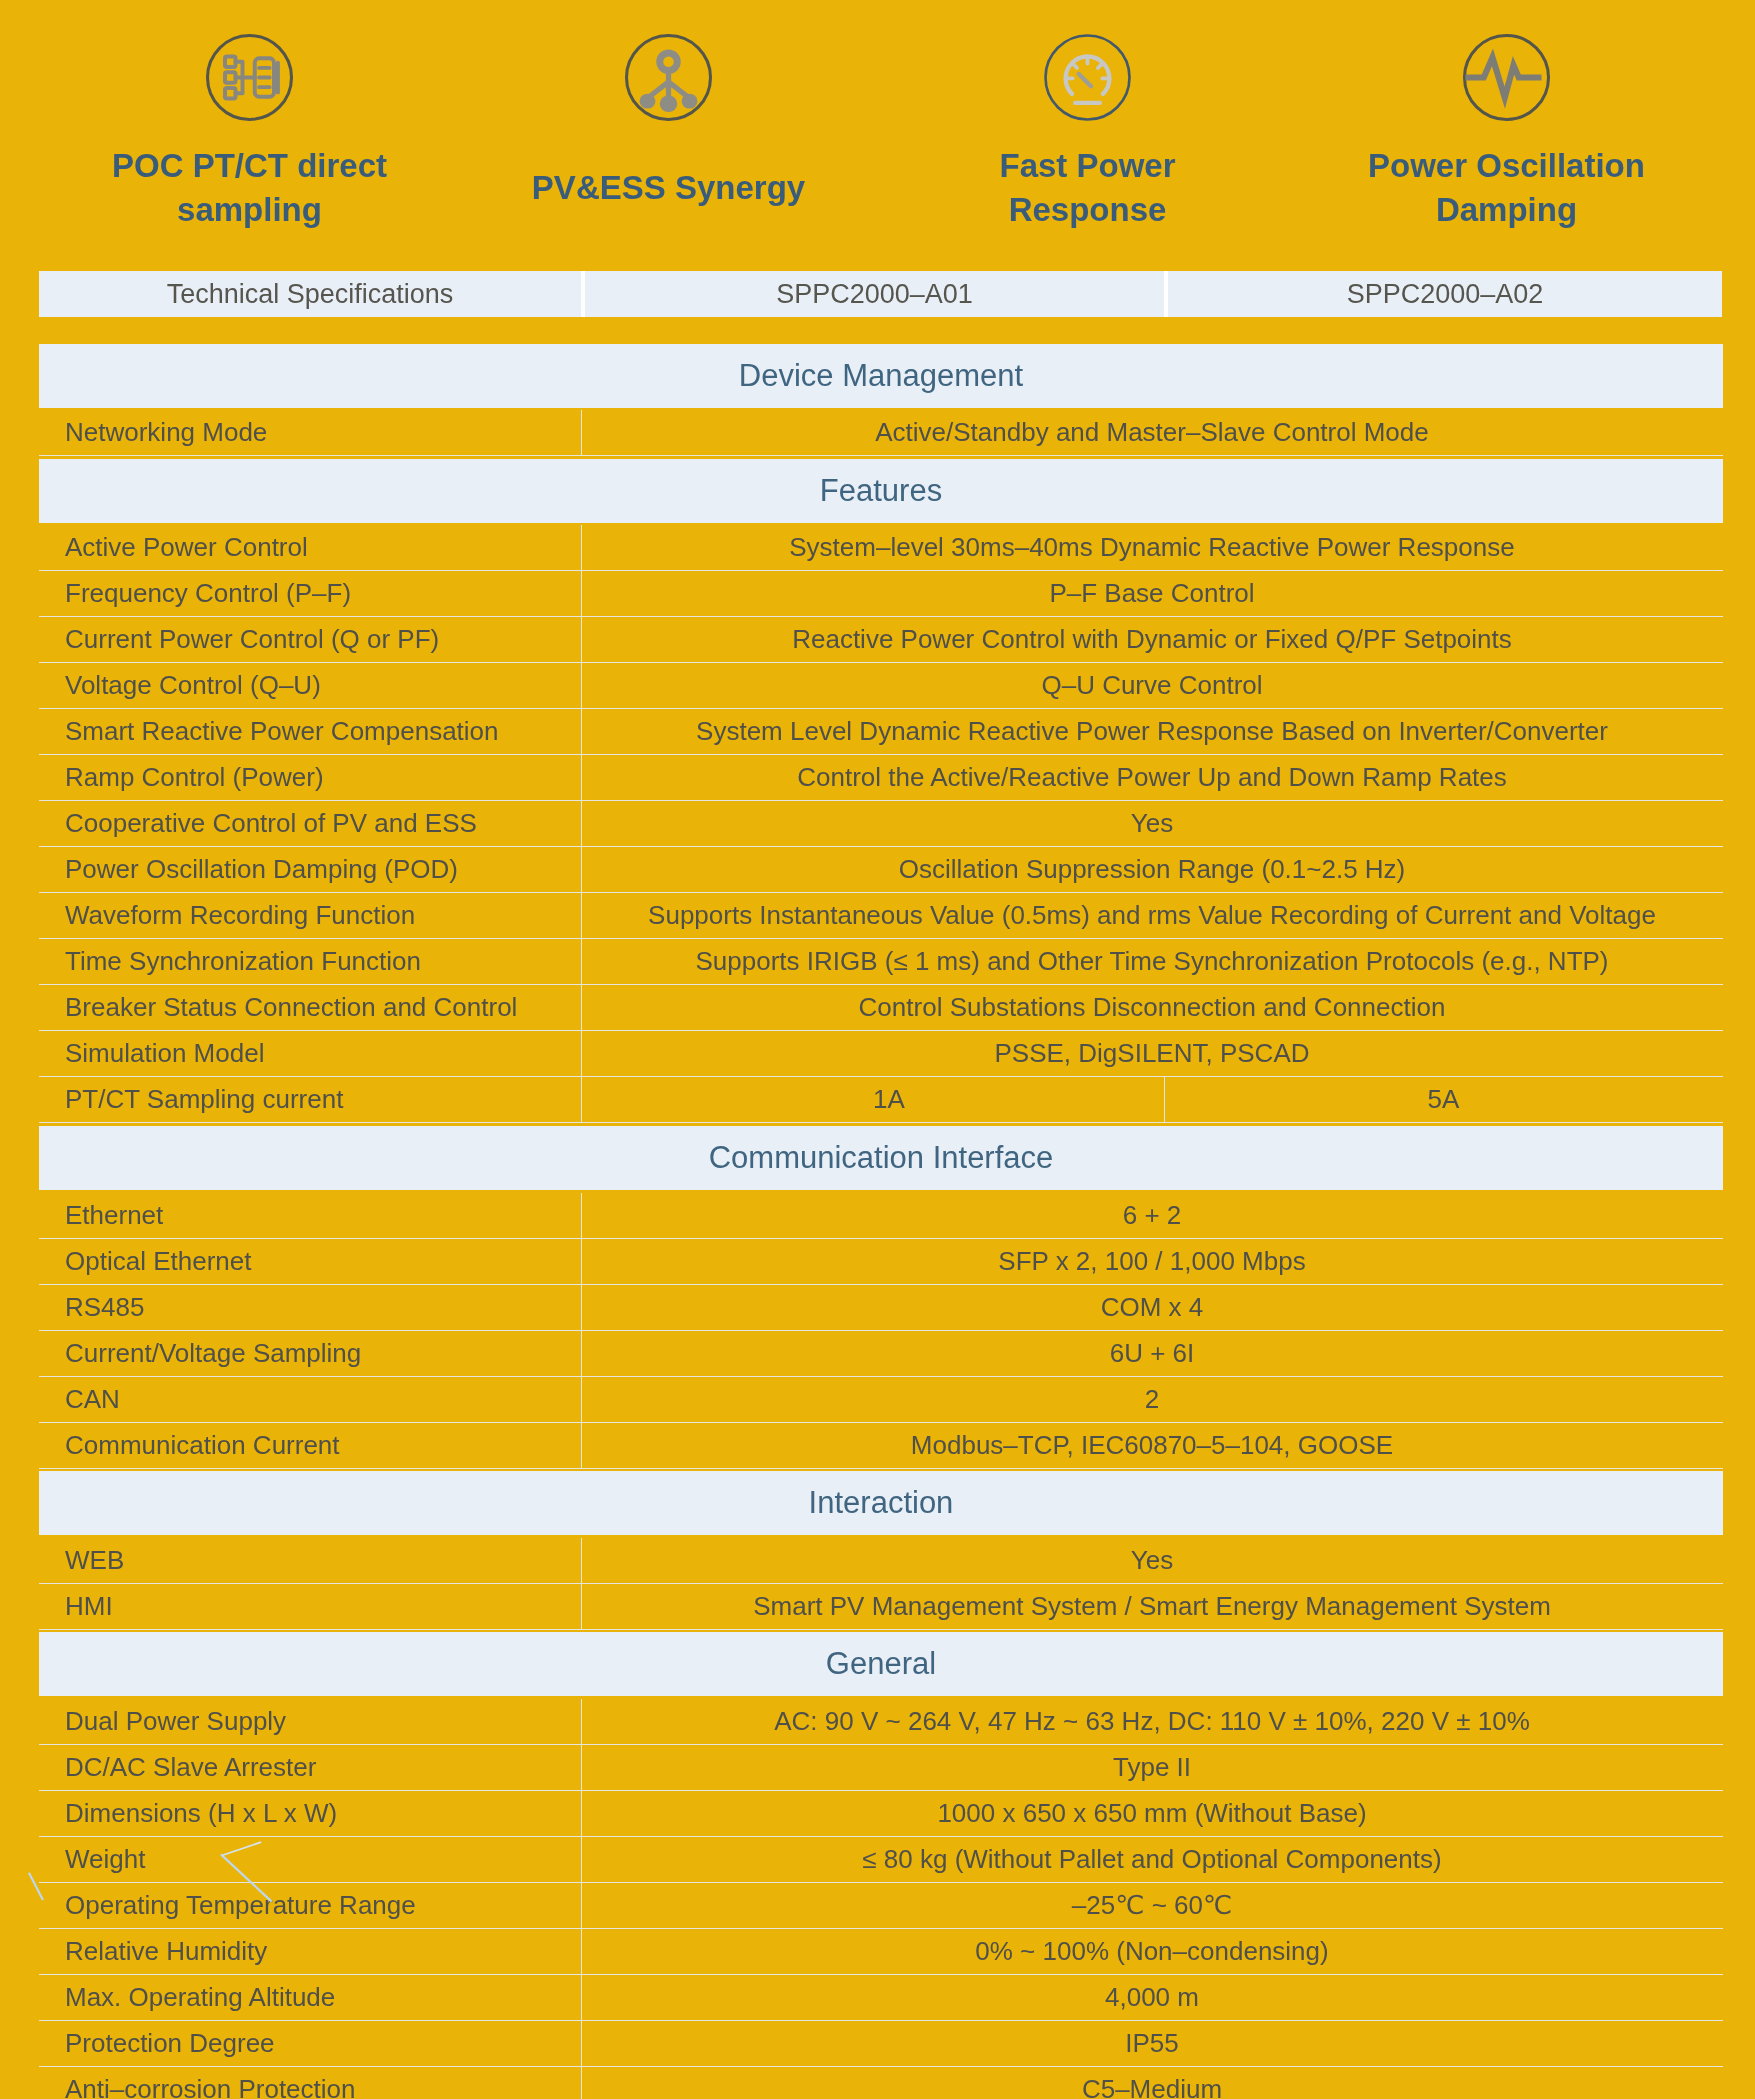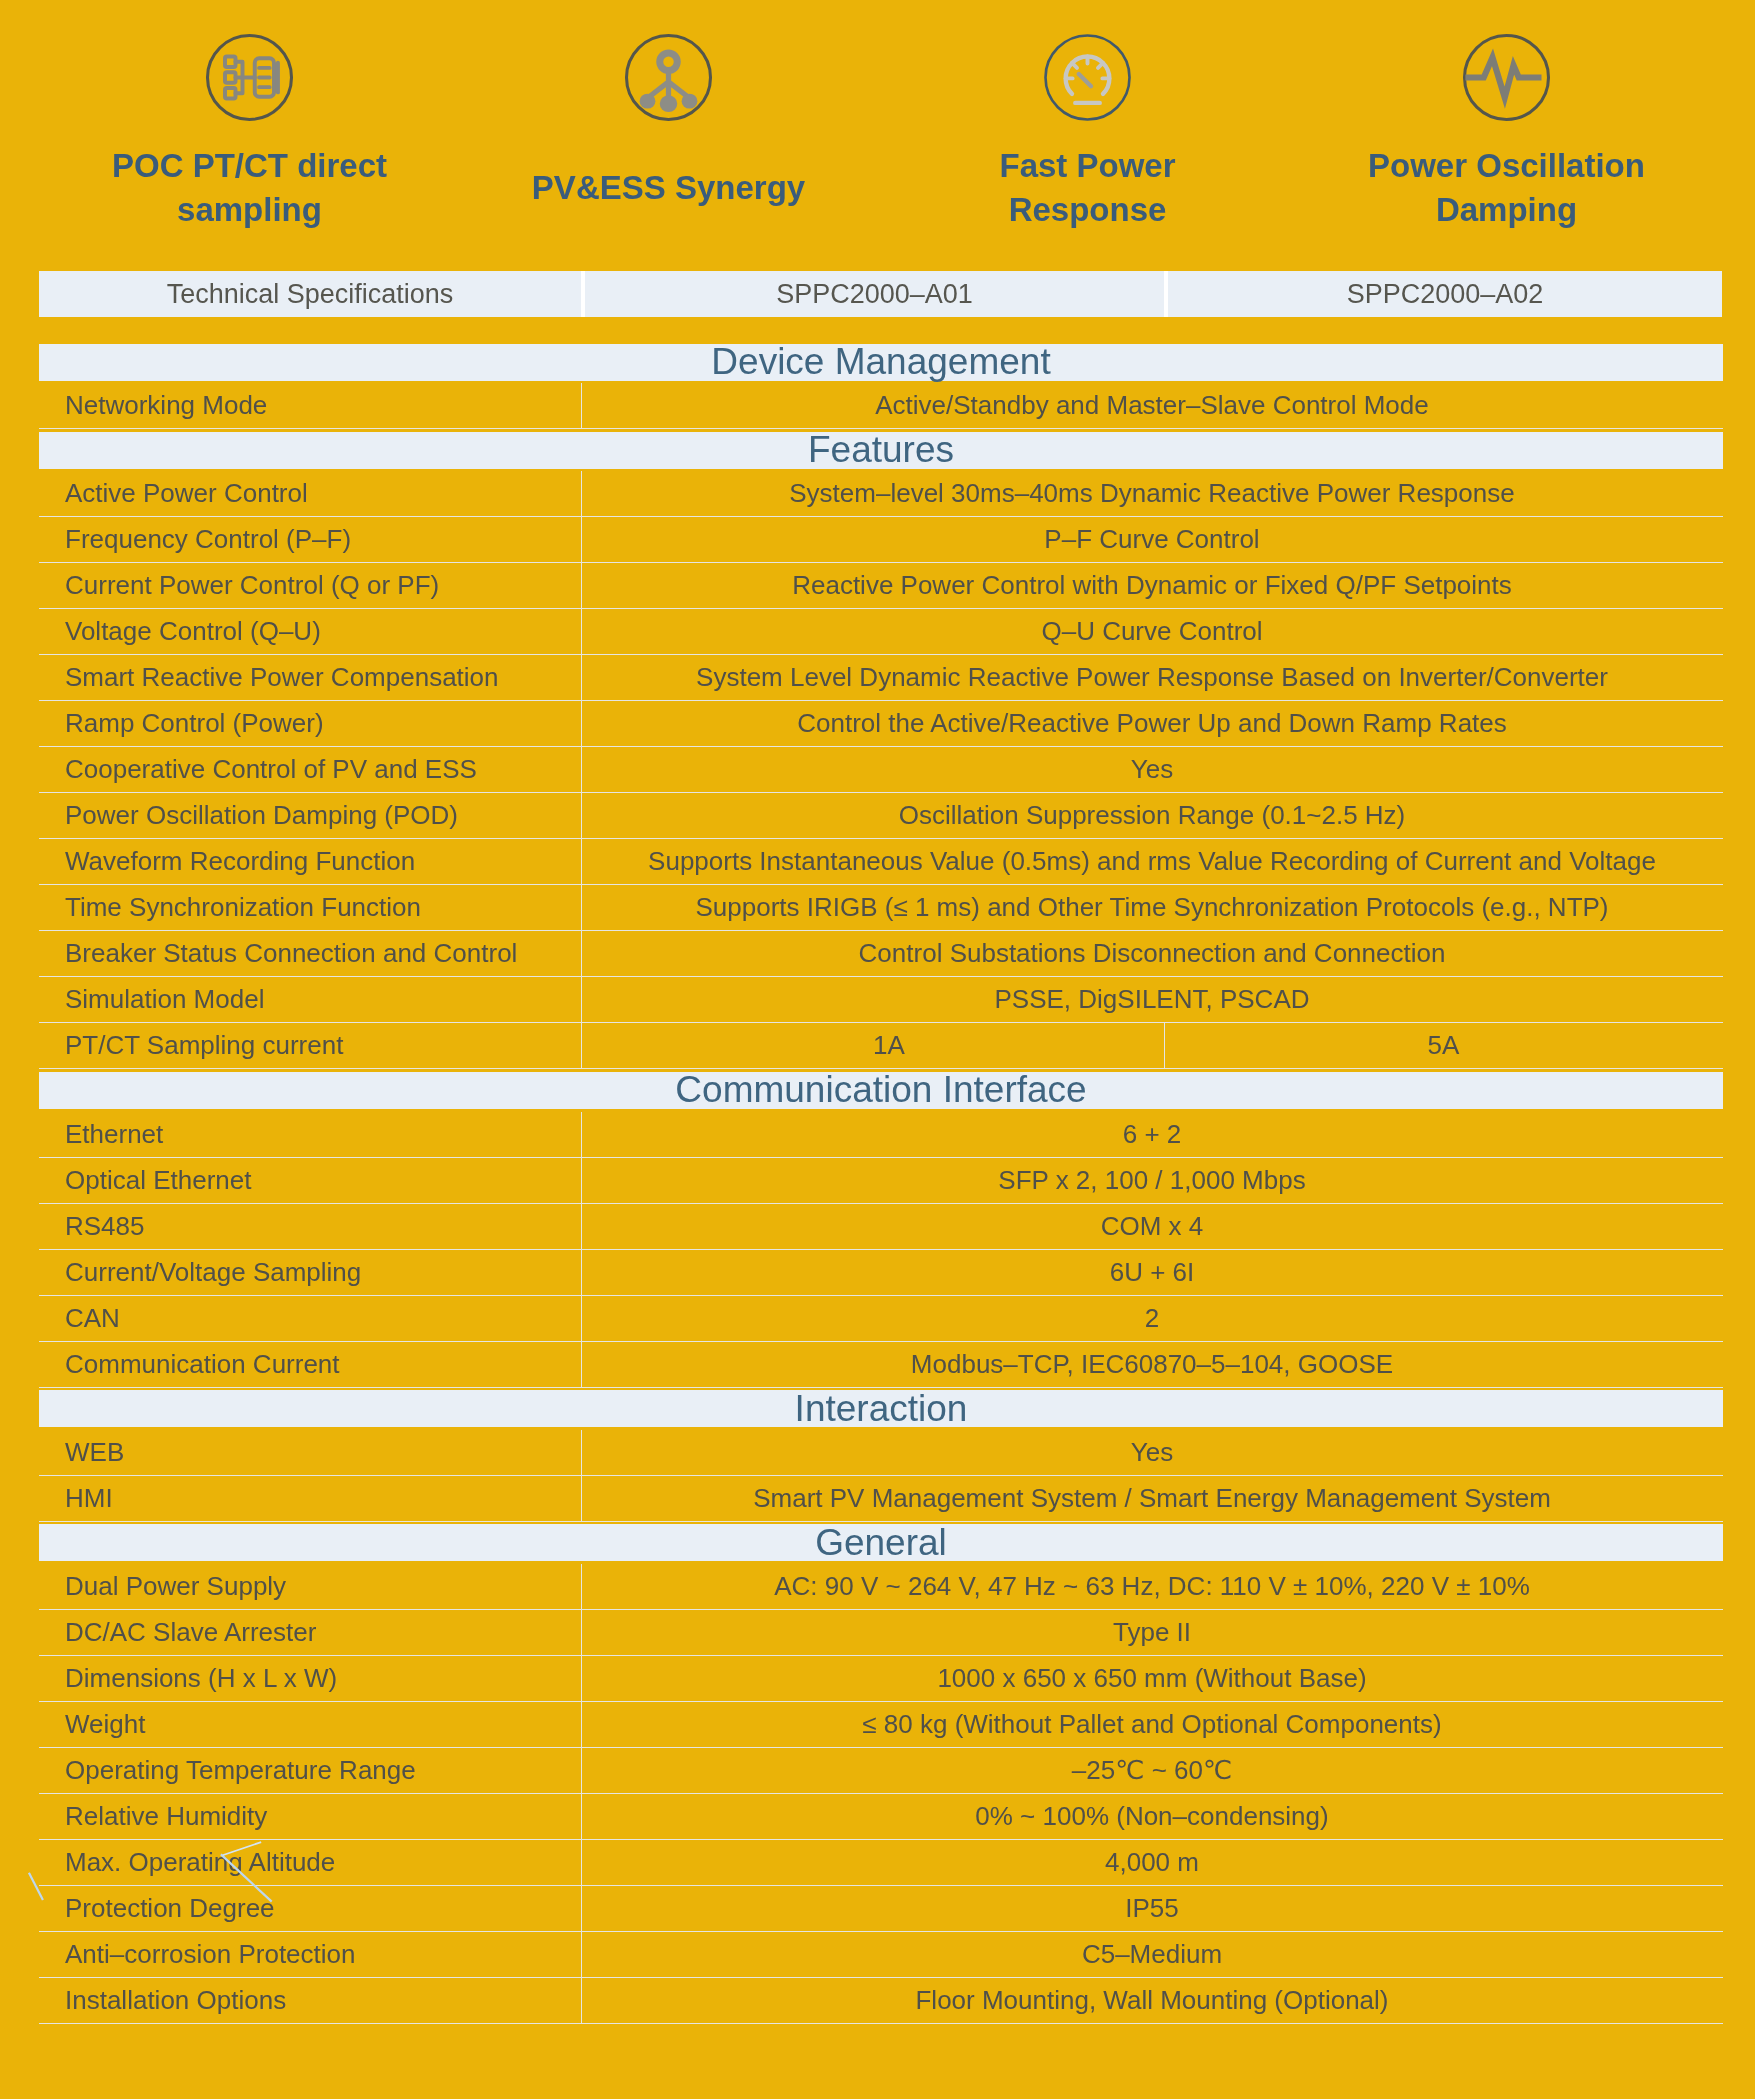--- a/index.html
+++ b/index.html
@@ -17,22 +17,22 @@
   .icon-wrap svg{width:91px;height:91px;display:block;}
   .caption{margin-top:16px;height:98px;display:flex;flex-direction:column;justify-content:center;}
   .cap-line{font-size:33px;font-weight:bold;color:#3a5c7b;text-align:center;line-height:1.32;white-space:nowrap;}
   
   .table{margin:34px 33px 0 39px;}
   .t-header{display:grid;grid-template-columns:542px 583px 558px;height:46px;}
   .th{background:#e9eff6;display:flex;align-items:center;justify-content:center;
       font-size:27px;color:#56564f;}
   .th + .th{border-left:4.4px solid #ffffff;}
   .t-spacer{height:24px;}
-  .band{height:37px;margin:2.6px 0;background:#e9eff6;display:flex;align-items:center;justify-content:center;
-        font-size:37px;color:#3f6581;}
+  .band{height:64px;margin:2.6px 0;background:#e9eff6;display:flex;align-items:center;justify-content:center;
+        font-size:31px;color:#3f6581;}
   .t-row{display:grid;grid-template-columns:542px 583px 558px;height:45px;border-bottom:1.8px solid #e5e5e2;}
   .cell{display:flex;align-items:center;font-size:26px;color:#50504a;overflow:hidden;white-space:nowrap;}
   .cell.label{grid-column:1;padding-left:26px;text-align:right;}
   .cell.val{grid-column:2 / span 2;justify-content:center;border-left:1.8px solid #e5e5e2;}
   .cell.val2a{grid-column:2;justify-content:center;border-left:1.8px solid #e5e5e2;padding-left:32px;}
   .cell.val2b{grid-column:3;justify-content:center;border-left:1.8px solid #e5e5e2;}
   
   .watermark{position:absolute;left:0;top:1826px;pointer-events:none;}
 </style>
 </head>
@@ -121,21 +121,21 @@
         <div class="cell label">Networking Mode</div>
         <div class="cell val">Active/Standby and Master–Slave Control Mode</div>
       </div>
       <div class="band">Features</div>
       <div class="t-row">
         <div class="cell label">Active Power Control</div>
         <div class="cell val">System–level 30ms–40ms Dynamic Reactive Power Response</div>
       </div>
       <div class="t-row">
         <div class="cell label">Frequency Control (P–F)</div>
-        <div class="cell val">P–F Curve Control</div>
+        <div class="cell val">P–F Base Control</div>
       </div>
       <div class="t-row">
         <div class="cell label">Current Power Control (Q or PF)</div>
         <div class="cell val">Reactive Power Control with Dynamic or Fixed Q/PF Setpoints</div>
       </div>
       <div class="t-row">
         <div class="cell label">Voltage Control (Q–U)</div>
         <div class="cell val">Q–U Curve Control</div>
       </div>
       <div class="t-row">

